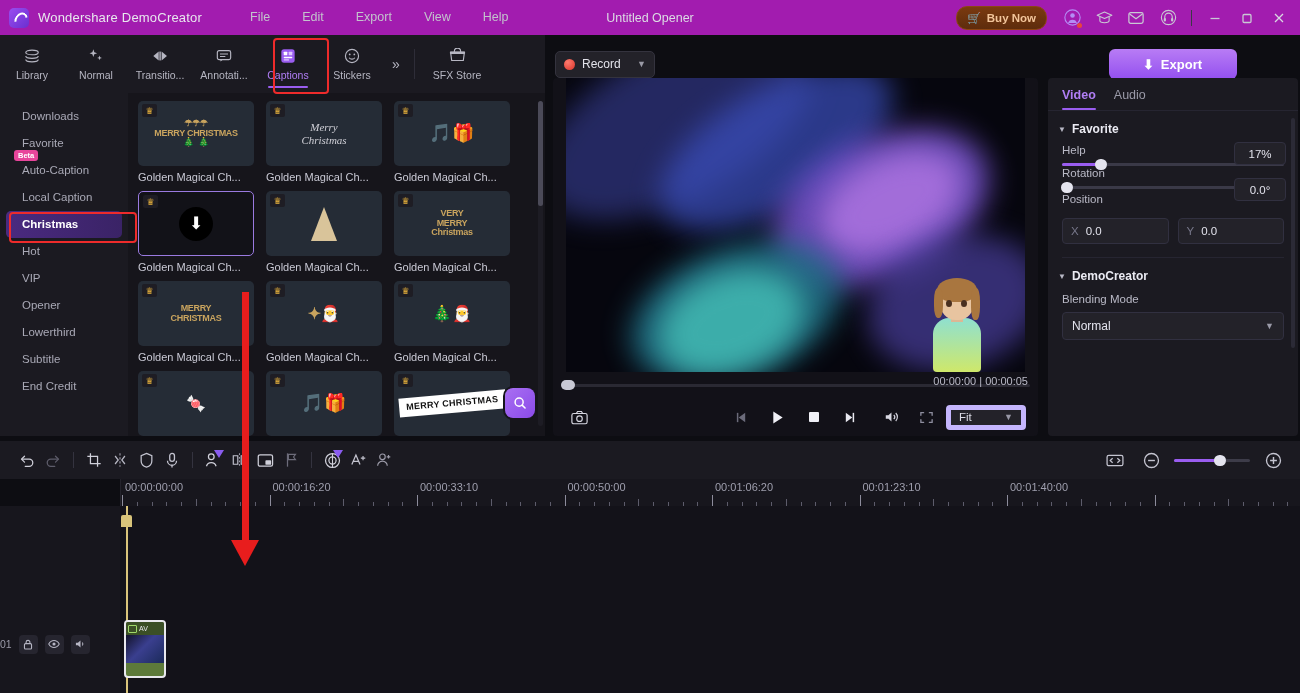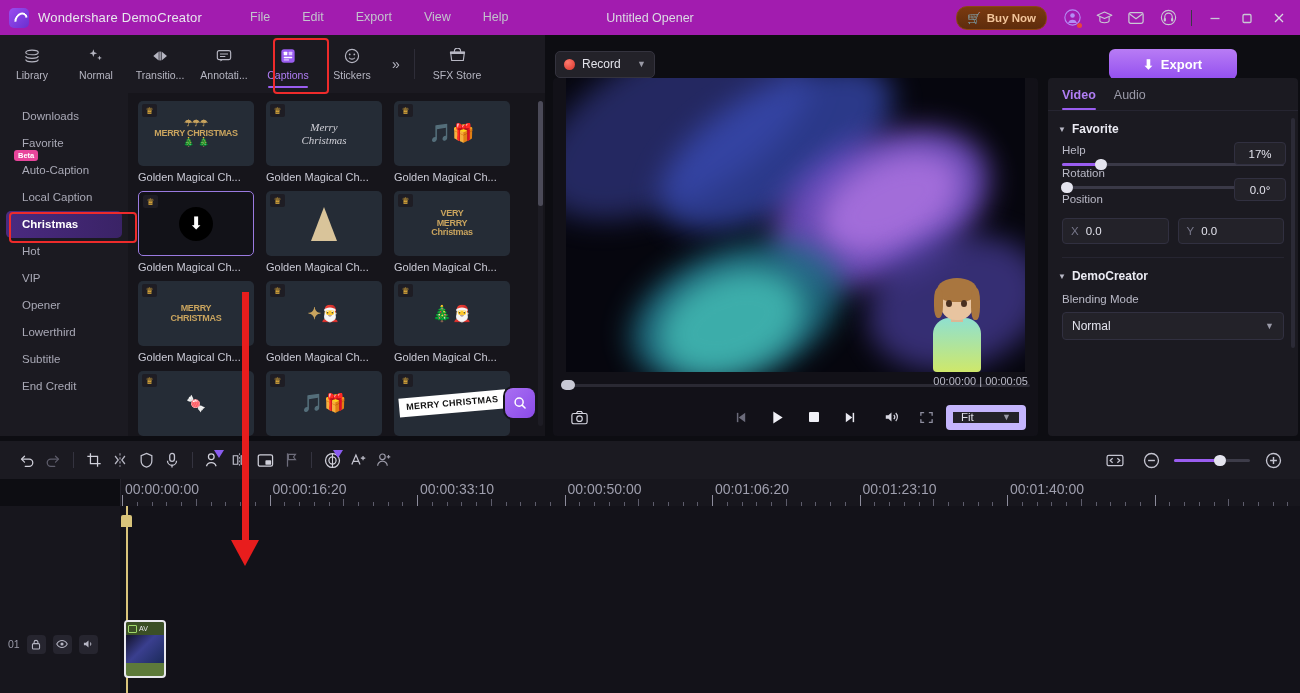--- a/index.html
+++ b/index.html
@@ -184,21 +184,21 @@
   .av-neck { position:absolute; left:20px; top:34px; width:12px; height:8px; background:#dcb794; }
 
   .timecodes { position:absolute; right:10px; top:297px; font-size:11px; color:#b9b9c6; }
   .pv-scrub { position:absolute; left:8px; right:8px; top:306px; height:3px; background:#2a2933; border-radius:2px;}
   .pv-knob { position:absolute; left:8px; top:302px; width:14px; height:10px; border-radius:5px; background:#c8c8d4; }
   .pv-controls { position:absolute; left:0; right:0; top:322px; height:34px;
                  display:flex; align-items:center; padding:0 12px; color:#d8d8e2; }
   .pvc { width:28px; height:24px; display:flex; align-items:center; justify-content:center; }
   .pv-center { position:absolute; left:0; right:0; display:flex; justify-content:center; gap:8px; }
   .pv-right { margin-left:auto; display:flex; align-items:center; gap:6px; z-index:2; }
-  .fitsel { width:80px; height:25px; background:#232229; border:7px solid #c4b5fd; border-radius:4px;
+  .fitsel { width:80px; height:25px; background:#232229; border:5px solid #c4b5fd; border-radius:4px;
             display:flex; align-items:center; padding:0 8px; font-size:11.5px; color:#dcdce6; }
   .fitsel .cv { margin-left:auto; font-size:9px; color:#9898a6; }
 
   
   .rpanel {
     position:absolute; left:1048px; top:78px; width:250px; height:358px;
     background:#1b1a21; border-radius:4px;
   }
   .rtabs { display:flex; gap:18px; padding:10px 14px 0 14px; border-bottom:1px solid #262531; }
   .rtab { font-size:12.5px; color:#9a9aa8; padding-bottom:8px; position:relative; }
@@ -246,25 +246,25 @@
   .zslider { width:76px; height:3px; background:#3d3c49; border-radius:2px; position:relative; }
   .zslider .zf { position:absolute; left:0; top:0; height:3px; width:46px; background:#9a5df0; border-radius:2px; }
   .zslider .zk { position:absolute; left:40px; top:-4px; width:12px; height:11px;
                  border-radius:6px; background:#e4e4ee; }
 
   .ruler {
     position:absolute; left:120px; top:479px; width:1180px; height:27px;
     background:#17161d; overflow:hidden;
   }
   .rtick { position:absolute; bottom:0; width:1px; background:#5d5c6b; }
-  .rlab { position:absolute; top:2px; font-size:14px; color:#9f9fae; white-space:nowrap; }
+  .rlab { position:absolute; top:2px; font-size:11px; color:#9f9fae; white-space:nowrap; }
   .tl-body { position:absolute; left:0; top:506px; width:1300px; height:187px; background:#131219; }
   .tl-left { position:absolute; left:0; top:506px; width:120px; height:187px; background:#17161d; }
   .trackhdr { position:absolute; left:0; top:630px; width:120px; height:28px;
-              display:flex; align-items:center; gap:7px; padding-left:8px; }
+              display:flex; align-items:center; gap:7px; padding-left:0; }
   .tnum { font-size:10.5px; color:#9a9aa8; }
   .tbtn { width:19px; height:19px; border-radius:4px; background:#26252f;
           display:flex; align-items:center; justify-content:center; color:#b6b6c4; font-size:10px; }
   .clip {
     position:absolute; left:124px; top:620px; width:42px; height:58px;
     background:#5d7a3a; border:2px solid #e8e8ee; border-radius:4px; overflow:hidden;
   }
   .clip-hdr { height:13px; background:#3b4f26; display:flex; align-items:center; gap:2px; padding-left:2px; }
   .clip-av { font-size:7px; color:#e7e7ef; }
   .clip-sq { width:9px; height:8px; border:1px solid #9fd96a; border-radius:1px; }

